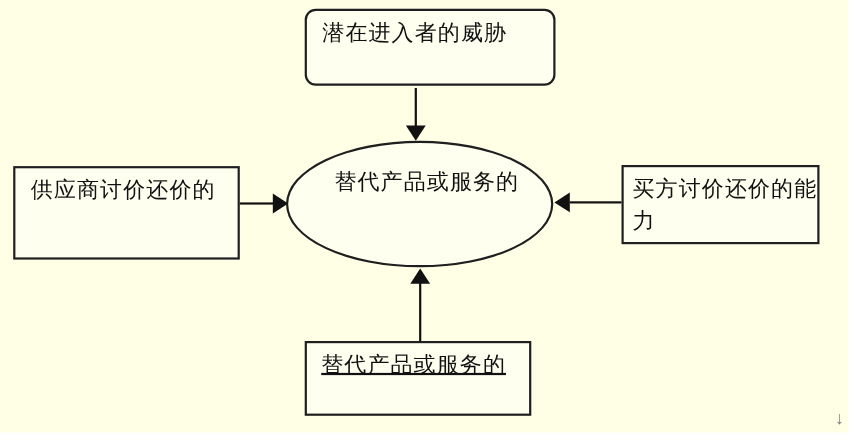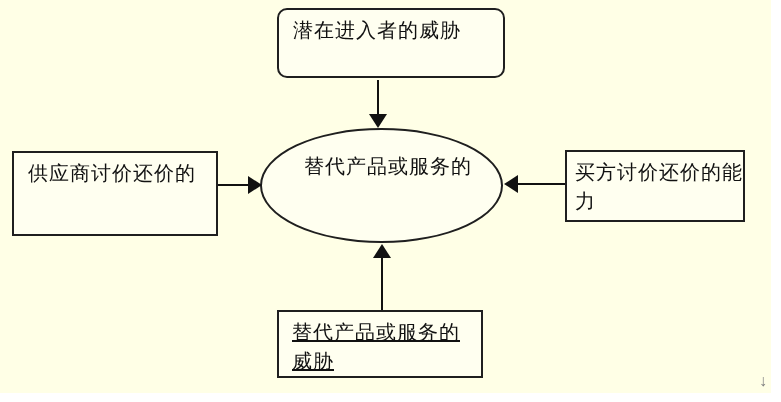--- a/index.html
+++ b/index.html
@@ -110,21 +110,20 @@
     <div class="node-box" id="box-right">
       <div class="txt">
         <div>买方讨价还价的能</div>
         <div>力</div>
       </div>
     </div>
 
     <div class="node-box" id="box-bottom">
       <div class="txt">
         <div>替代产品或服务的</div>
-        <div>威胁</div>
       </div>
     </div>
 
     <div>
       <div class="arrow-line" id="arrow-top-line"></div>
       <div class="arrowhead" id="arrow-top-head"></div>
     </div>
     <div>
       <div class="arrow-line" id="arrow-left-line"></div>
       <div class="arrowhead" id="arrow-left-head"></div>

